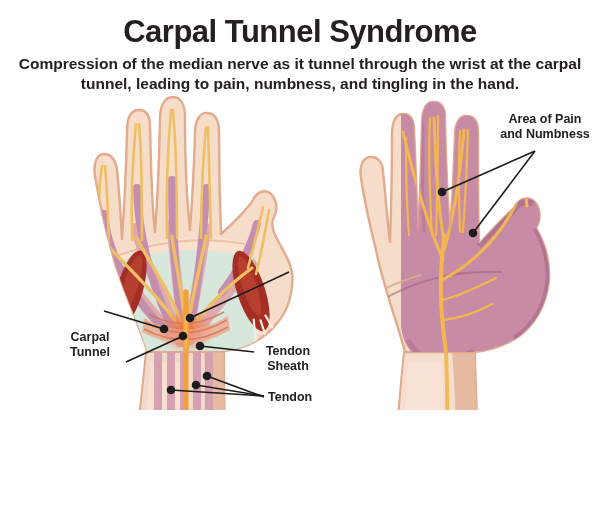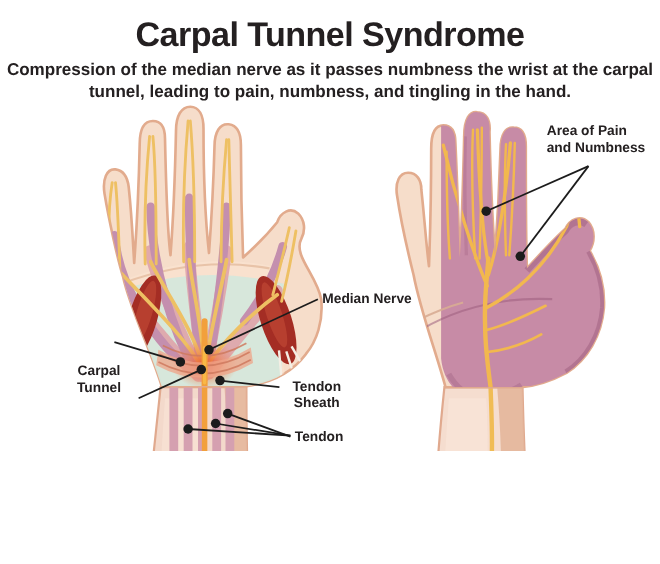--- a/index.html
+++ b/index.html
@@ -34,21 +34,21 @@
   .glow-b{stop-color:#ef8050;stop-opacity:.55;}
   .glow-c{stop-color:#ef8050;stop-opacity:0;}
 </style>
 </head>
 <body>
 
 <div class="stage">
 
   <div class="hdr">
     <h1>Carpal Tunnel Syndrome</h1>
-    <p>Compression of the median nerve as it passes numbness the wrist at the carpal
+    <p>Compression of the median nerve as it tunnel through the wrist at the carpal
 tunnel, leading to pain, numbness, and tingling in the hand.</p>
   </div>
 
   <svg class="art" width="600" height="513" viewBox="0 0 600 513">
     <defs>
       <radialGradient id="glow" cx="50%" cy="50%" r="50%">
         <stop offset="0%" class="glow-a"></stop>
         <stop offset="55%" class="glow-b"></stop>
         <stop offset="100%" class="glow-c"></stop>
       </radialGradient>
@@ -237,19 +237,18 @@
       <circle class="callout-dot" cx="171" cy="390" r="4.3"></circle>
       <circle class="callout-dot" cx="196" cy="385" r="4.3"></circle>
       <circle class="callout-dot" cx="207" cy="376" r="4.3"></circle>
       <circle class="callout-dot" cx="442" cy="192" r="4.3"></circle>
       <circle class="callout-dot" cx="473" cy="233" r="4.3"></circle>
     </g>
   </svg>
 
   <div class="lbl" style="left:48px;top:330px;width:84px;text-align:center;">Carpal
 Tunnel</div>
-  <div class="lbl" style="left:293px;top:264px;width:110px;">Median Nerve</div>
   <div class="lbl" style="left:257px;top:344px;width:62px;text-align:center;">Tendon
 Sheath</div>
   <div class="lbl" style="left:268px;top:390px;width:60px;">Tendon</div>
-  <div class="lbl" style="left:497px;top:112px;width:96px;">Area of Pain
+  <div class="lbl" style="left:497px;top:112px;width:96px;text-align:center;">Area of Pain
 and Numbness</div>
 </div>
 
 </body></html>

